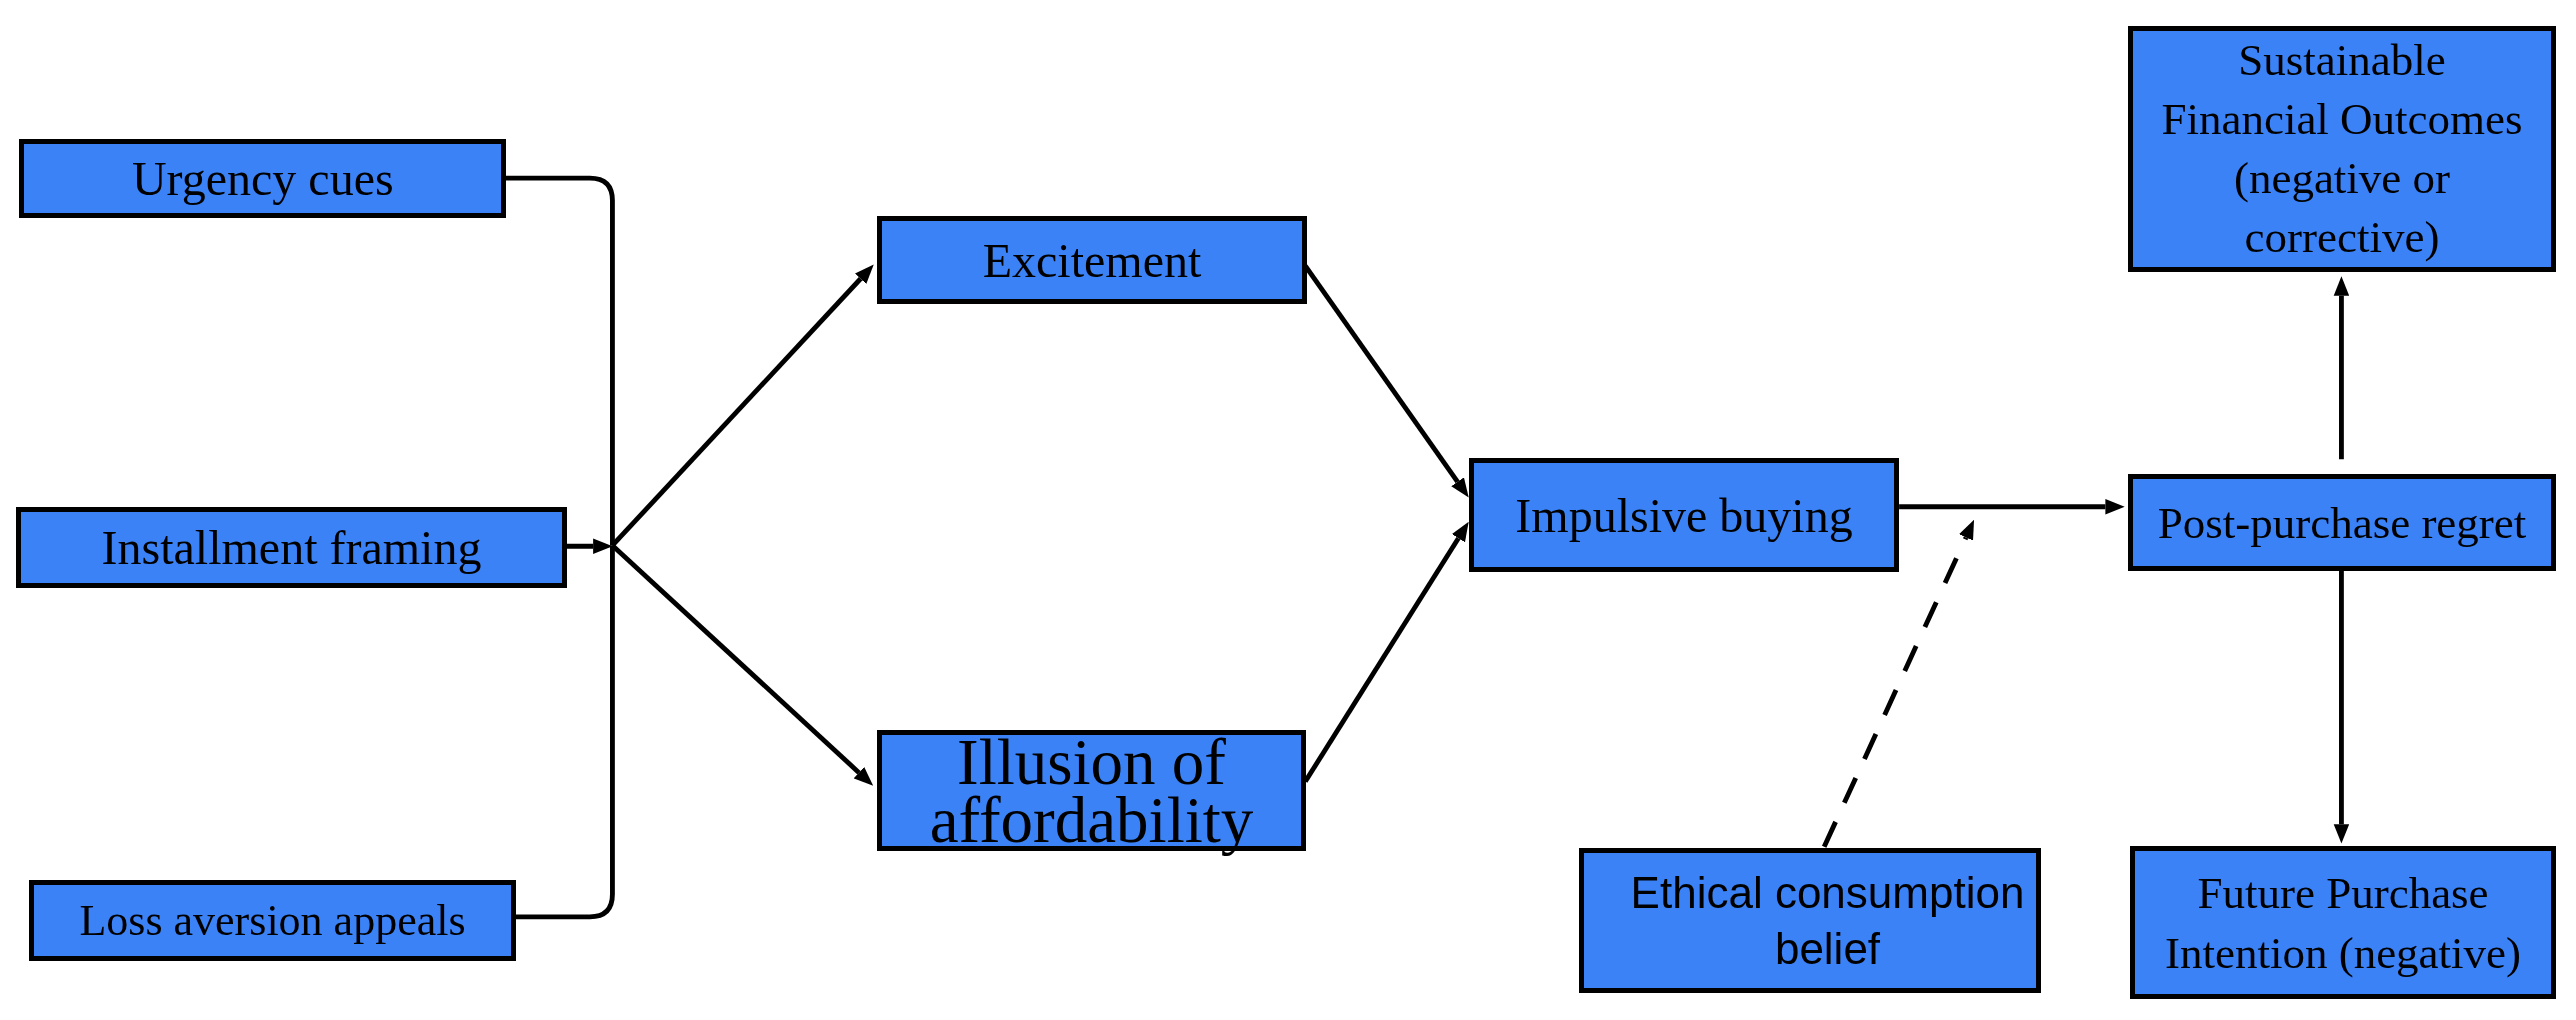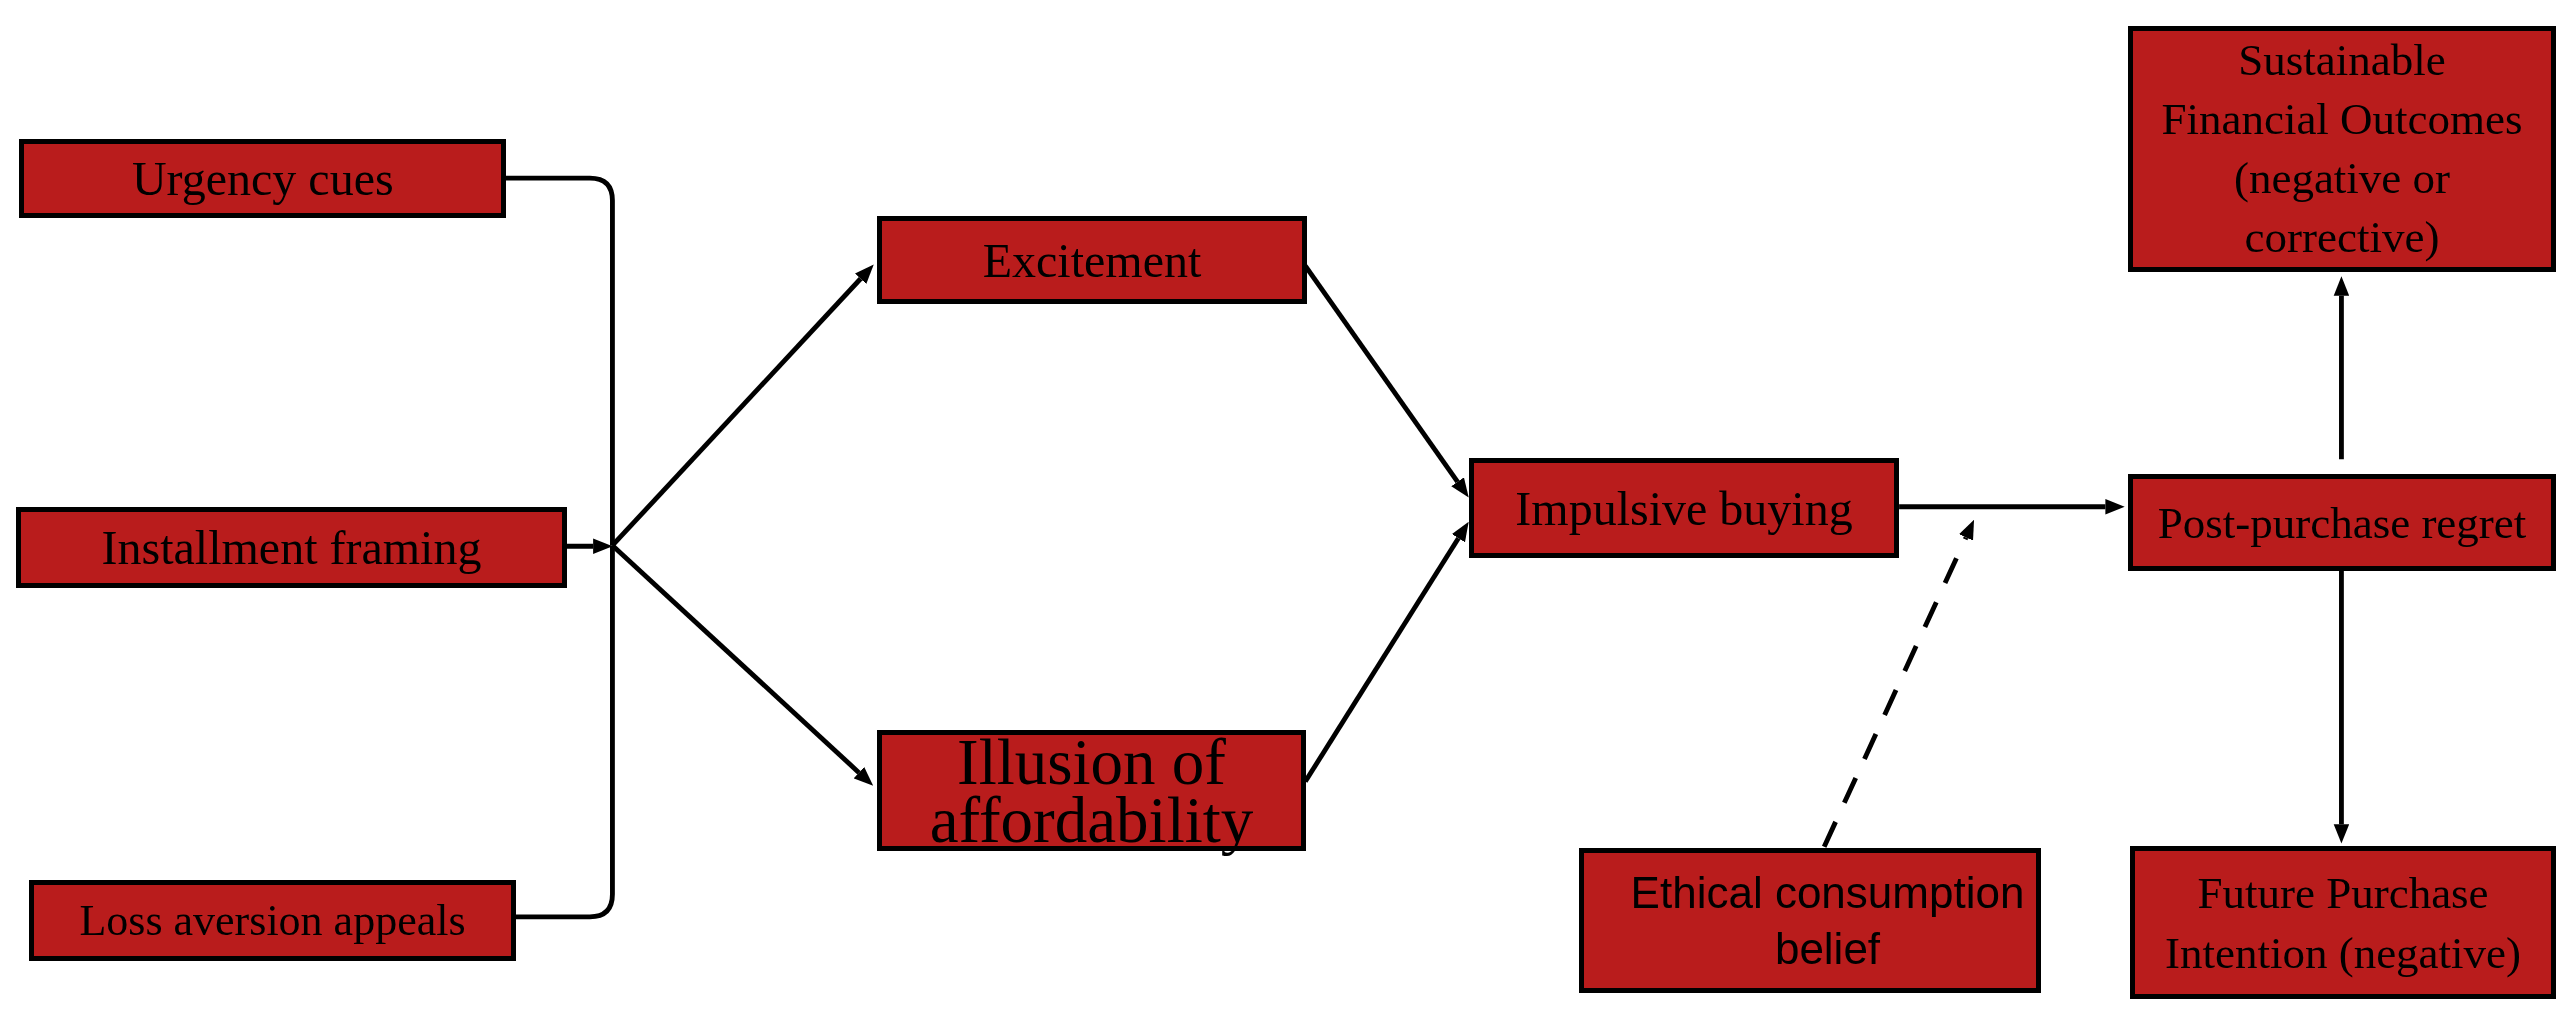--- a/index.html
+++ b/index.html
@@ -13,37 +13,37 @@
   #edge-layer {
     position: absolute;
     left: 0; top: 0;
     width: 2576px;
     height: 1020px;
   }
   .node {
     position: absolute;
     box-sizing: border-box;
     border: 5.6px solid #000000;
-    background: #b91c1c;
+    background: #3b82f6;
     color: #000000;
     display: flex;
     align-items: center;
     justify-content: flex-end;
     text-align: center;
   }
   .node .label { white-space: pre-line; display: block; width: 100%; }
   .serif { font-family: "Liberation Serif", "DejaVu Serif", serif; }
   .sans  { font-family: "Liberation Sans", "DejaVu Sans", sans-serif; padding-left: 35px; }
 
   #node-urgency     { left: 19.3px;   top: 139px;  width: 487px; height: 79px; font-size: 48px; }
   #node-installment { left: 16px;   top: 507px;  width: 551px; height: 81px; font-size: 48px; }
   #node-loss        { left: 29px;   top: 880px; width: 487px; height: 81px; font-size: 44px; }
   #node-excitement  { left: 877px; top: 216px;  width: 430px; height: 88px; font-size: 48px; }
   #node-illusion    { left: 877px; top: 730px;  width: 429px; height: 121px; font-size: 65px; line-height: 58px; }
-  #node-impulsive   { left: 1469px; top: 458px;  width: 430px; height: 100px; font-size: 48px; }
+  #node-impulsive   { left: 1469px; top: 458px;  width: 430px; height: 114px; font-size: 48px; }
   #node-ethical     { left: 1579px; top: 848px; width: 462px; height: 145px; font-size: 44px; line-height: 56px; }
   #node-regret      { left: 2128px; top: 459px;  width: 428px; height: 97px; font-size: 45px; margin-top: 15px; }
   #node-sustainable { left: 2128px; top: 26px;   width: 428px; height: 246px; font-size: 45px; line-height: 59px; }
   #node-future      { left: 2130px; top: 846px; width: 426px; height: 153px; font-size: 45px; line-height: 60px; }
 
   .edge {
     fill: none;
     stroke: #000000;
     stroke-width: 6px;
   }

